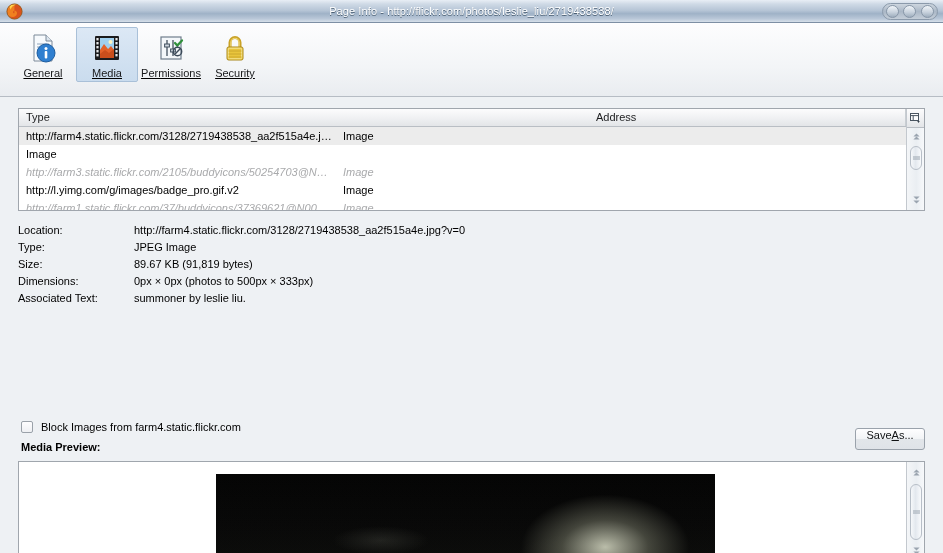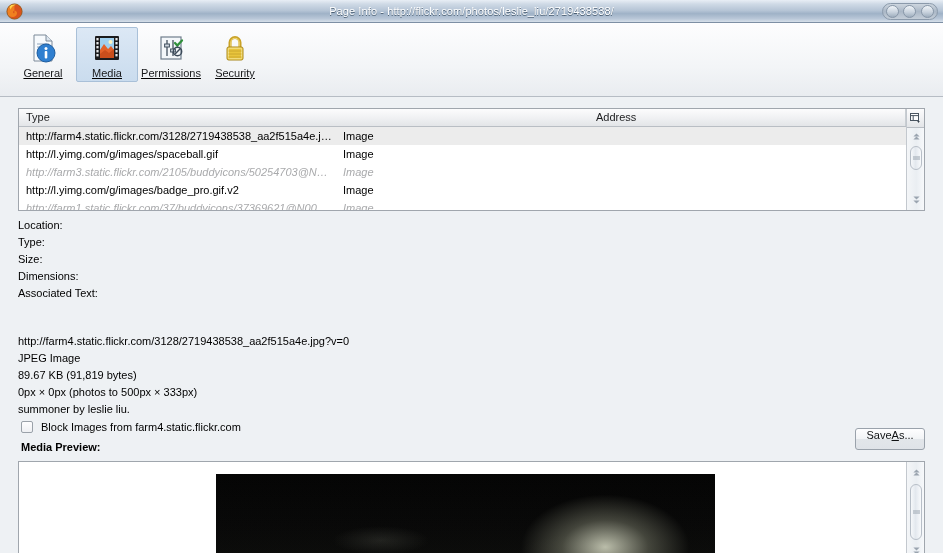--- a/index.html
+++ b/index.html
@@ -195,21 +195,21 @@
     display: flex; align-items: center; justify-content: center;
   }
 
   
   #details {
     position: absolute;
     left: 18px; top: 122px;
     font-size: 11px;
     color: #000000;
   }
-  .detail-row { display: flex; height: 17px; align-items: flex-start; flex-direction: column; }
+  .detail-row { display: flex; height: 17px; align-items: flex-end; }
   .detail-label { width: 116px; flex: 0 0 116px; }
   .detail-value { white-space: nowrap; }
 
   
   #block-row {
     position: absolute;
     left: 21px; top: 324px;
     display: flex; align-items: center;
     font-size: 11px; color: #000000;
   }
@@ -411,21 +411,20 @@
         <div id="list-header">
           <div class="col-head type">Type</div>
           <div class="col-head address">Address</div>
         </div>
 
         <div class="list-row selected">
           <div class="cell address">http://farm4.static.flickr.com/3128/2719438538_aa2f515a4e.j…</div>
           <div class="cell type">Image</div>
         </div>
         <div class="list-row">
-          <div class="cell address">http://l.yimg.com/g/images/spaceball.gif</div>
           <div class="cell type">Image</div>
         </div>
         <div class="list-row dimmed">
           <div class="cell address">http://farm3.static.flickr.com/2105/buddyicons/50254703@N…</div>
           <div class="cell type">Image</div>
         </div>
         <div class="list-row">
           <div class="cell address">http://l.yimg.com/g/images/badge_pro.gif.v2</div>
           <div class="cell type">Image</div>
         </div>

